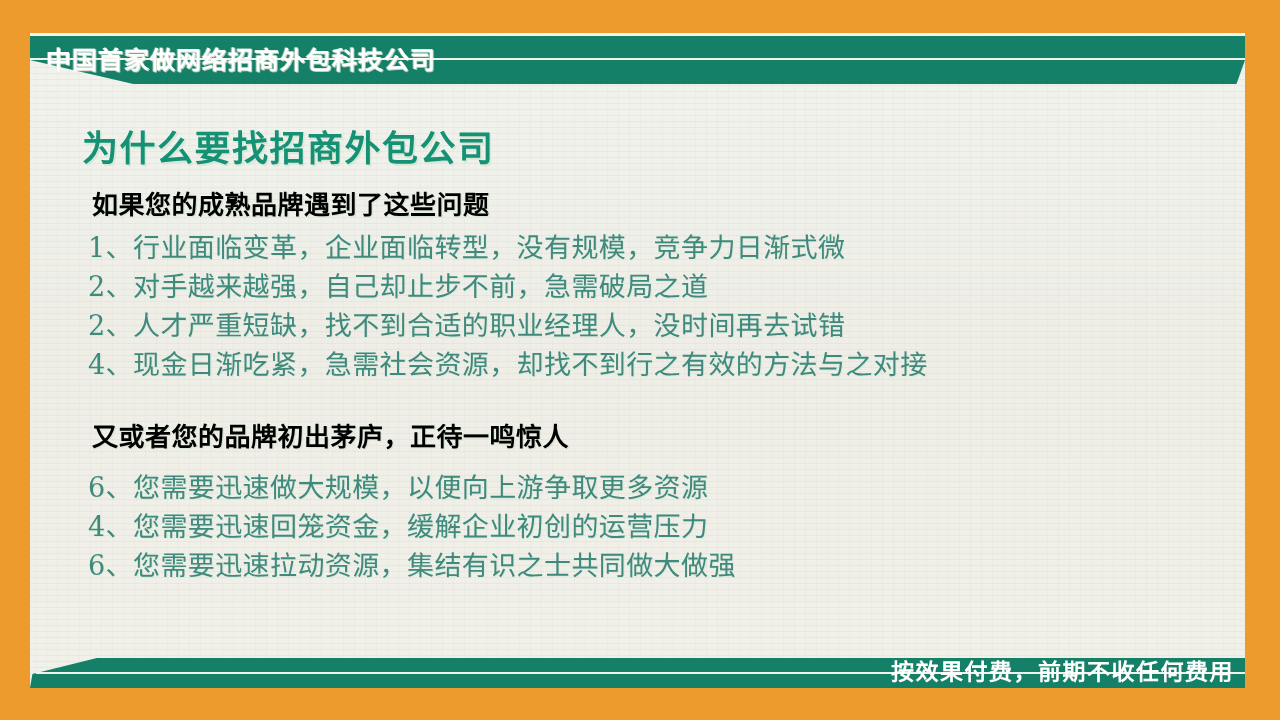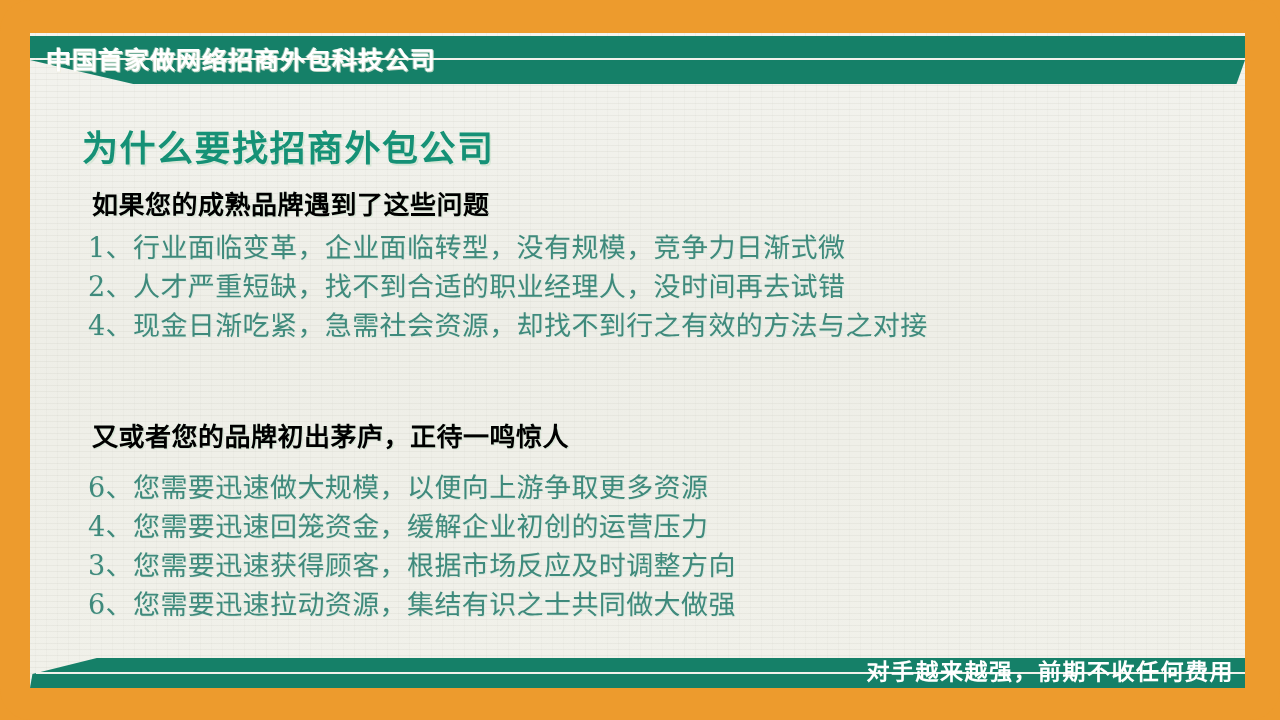--- a/index.html
+++ b/index.html
@@ -202,33 +202,33 @@
   <div class="header-title">中国首家做网络招商外包科技公司</div>
 
   <div class="content">
 
     <div class="main-title">为什么要找招商外包公司</div>
 
     <div class="section-heading one">如果您的成熟品牌遇到了这些问题</div>
 
     <ul class="bullet-list one">
       <li>1、行业面临变革，企业面临转型，没有规模，竞争力日渐式微</li>
+      <li>2、对手越来越强，自己却止步不前，急需破局之道</li>
       <li>2、人才严重短缺，找不到合适的职业经理人，没时间再去试错</li>
       <li>4、现金日渐吃紧，急需社会资源，却找不到行之有效的方法与之对接</li>
     </ul>
 
     <div class="section-heading two">又或者您的品牌初出茅庐，正待一鸣惊人</div>
 
     <ul class="bullet-list two">
       <li>6、您需要迅速做大规模，以便向上游争取更多资源</li>
       <li>4、您需要迅速回笼资金，缓解企业初创的运营压力</li>
-      <li>3、您需要迅速获得顾客，根据市场反应及时调整方向</li>
       <li>6、您需要迅速拉动资源，集结有识之士共同做大做强</li>
     </ul>
 
   </div>
 
   <div class="footer-band"></div>
   <div class="footer-band lower"></div>
   <div class="footer-rule"></div>
-  <div class="footer-text">对手越来越强，前期不收任何费用</div>
+  <div class="footer-text">按效果付费，前期不收任何费用</div>
 
 </div>
 
 </body></html>

